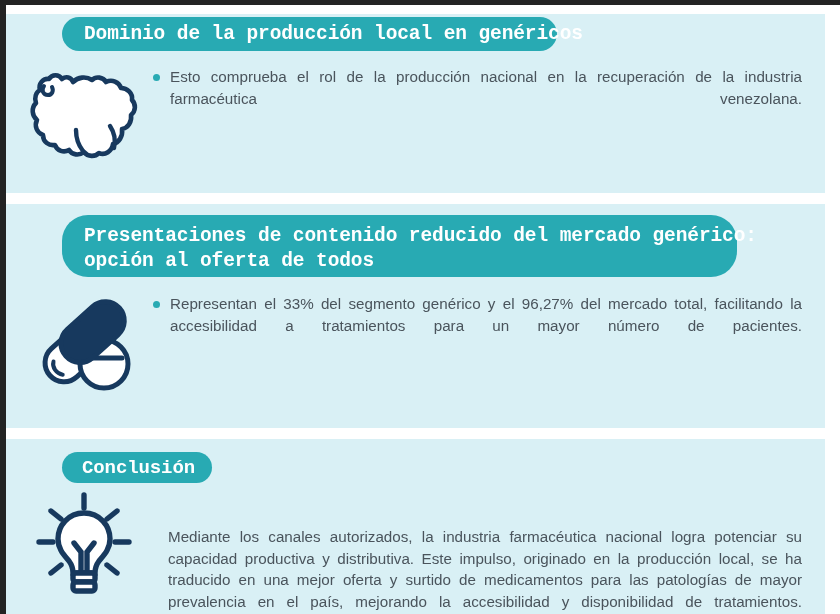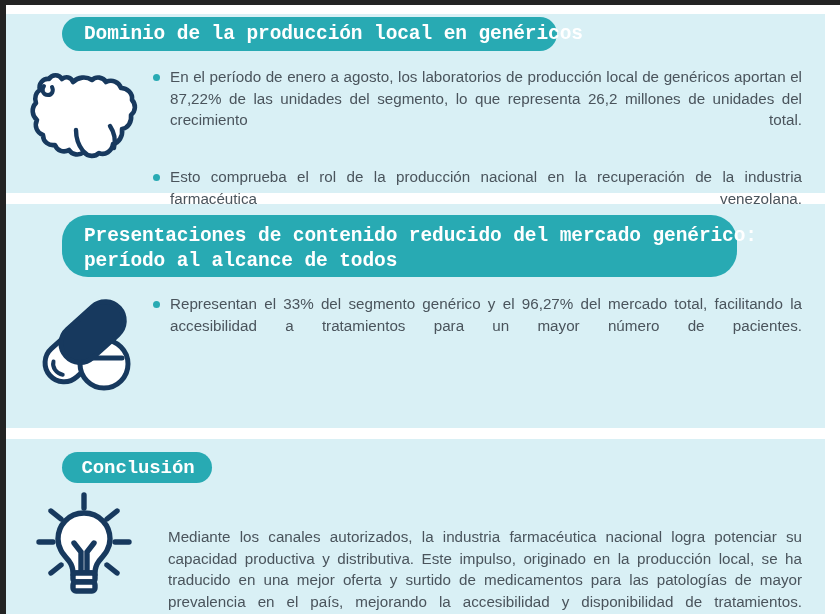--- a/index.html
+++ b/index.html
@@ -77,21 +77,20 @@
     font-size: 19.5px;
     line-height: 25px;
     align-items: center;
   }
   .badge-2 .stack { display: block; }
   .badge-3 {
     left: 62px; top: 452px;
     width: 150px; height: 31px;
     padding: 0 18px 0 20px;
     font-size: 19px;
-    justify-content: center;
   }
 
   
   .icon-box {
     position: absolute;
     z-index: 4;
     display: flex;
     align-items: center;
     justify-content: center;
   }
@@ -172,34 +171,30 @@
                C11 69 8 62 11 56 C6 52 5 44 10 39 C8 34 10 28 14 26 Z" fill="#ffffff" stroke="#17395e" stroke-width="4.6" stroke-linejoin="round" stroke-linecap="round"></path>
       <path d="M18 22 C15 26 17 31 22 31 C26 31 28 27 26 23" fill="none" stroke="#17395e" stroke-width="4" stroke-linejoin="round" stroke-linecap="round"></path>
       <path d="M84 62 C88 68 90 76 88 84" fill="none" stroke="#17395e" stroke-width="4.4" stroke-linejoin="round" stroke-linecap="round"></path>
       <path d="M50 66 C50 74 53 82 57 87" fill="none" stroke="#17395e" stroke-width="4.4" stroke-linejoin="round" stroke-linecap="round"></path>
     </svg>
   </div>
 
   <div class="body-block block-1">
     <div class="bullet-row">
       <span class="dot"></span>
-      <span class="txt">En el período de enero a agosto, los laboratorios de producción local de genéricos aportan el 87,22% de las unidades del segmento, lo que representa 26,2 millones de unidades del crecimiento total.</span>
-    </div>
-    <div class="bullet-row">
-      <span class="dot"></span>
       <span class="txt">Esto comprueba el rol de la producción nacional en la recuperación de la industria farmacéutica venezolana.</span>
     </div>
   </div>
 
   <div class="panel panel-2"></div>
 
   <div class="badge badge-2">
     <span class="stack">
       <span class="badge-line">Presentaciones de contenido reducido del mercado genérico:</span>
-      <span class="badge-line">período al alcance de todos</span>
+      <span class="badge-line">opción al oferta de todos</span>
     </span>
   </div>
 
   <div class="icon-box icon-pills">
     <svg width="104" height="100" viewBox="0 0 104 100" aria-hidden="true">
 
       <g transform="rotate(-42 46 52)">
         <rect x="6" y="34" width="80" height="38" rx="19" ry="19" fill="#ffffff" stroke="#17395e" stroke-width="5"></rect>
         <path d="M18 45 C13 48 12 56 16 61" fill="none" stroke="#17395e" stroke-width="4" stroke-linecap="round"></path>
       </g>

